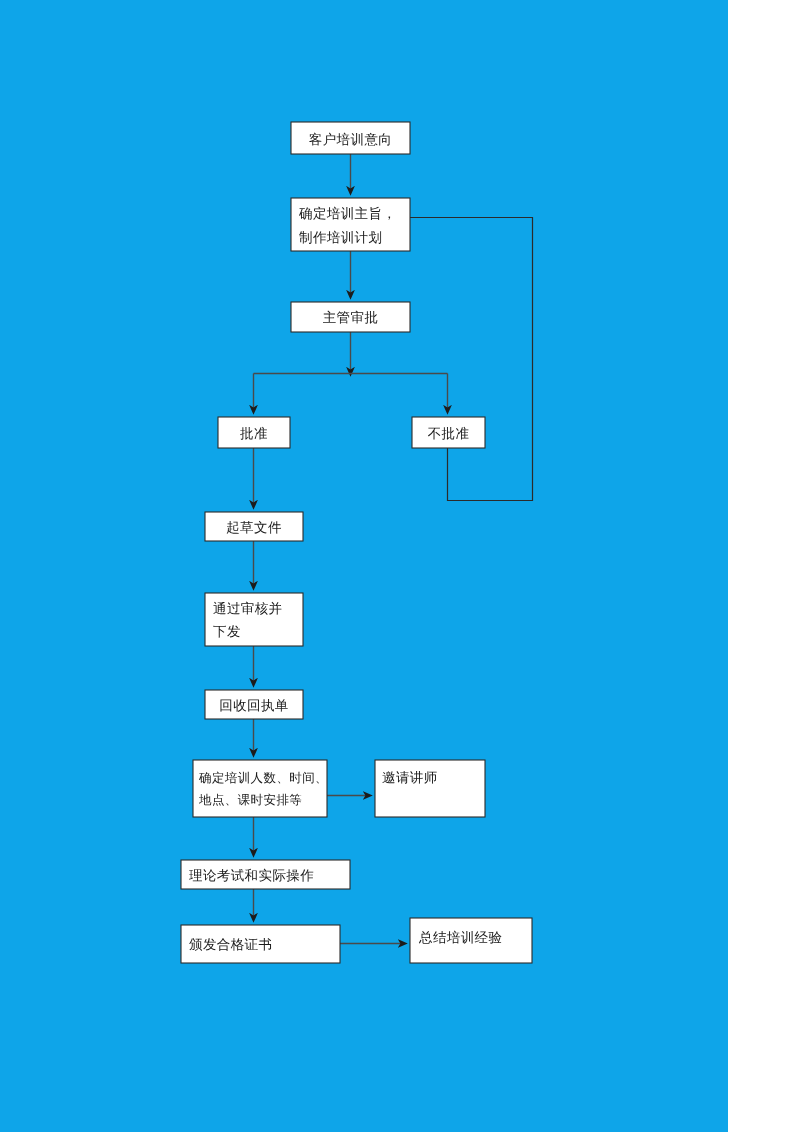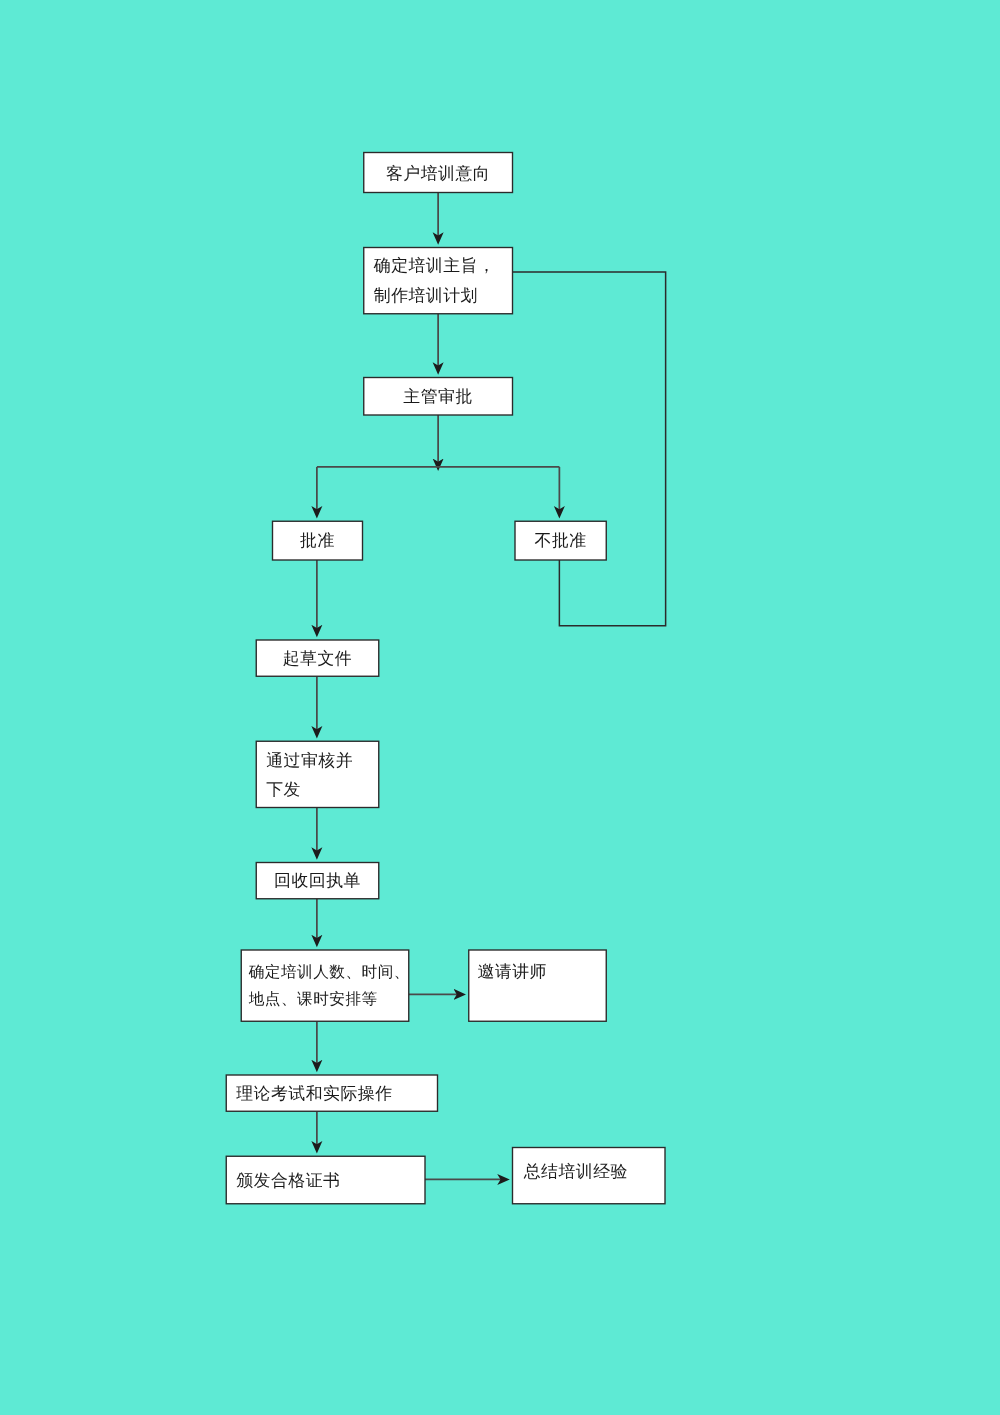--- a/index.html
+++ b/index.html
@@ -8,23 +8,23 @@
     background: #ffffff;
   }
   body {
     width: 800px;
     height: 1132px;
     font-family: "DejaVu Sans", "Liberation Sans", sans-serif;
     overflow: hidden;
   }
   #flowchart-root {
     position: relative;
-    width: 800px;
+    width: 728px;
     height: 1132px;
-    background: #5eead4;
+    background: #0ea5e9;
   }
   svg.diagram {
     display: block;
     width: 800px;
     height: 1132px;
   }
   .node-rect {
     fill: #ffffff;
     stroke: #2b2b2b;
     stroke-width: 1.1;

